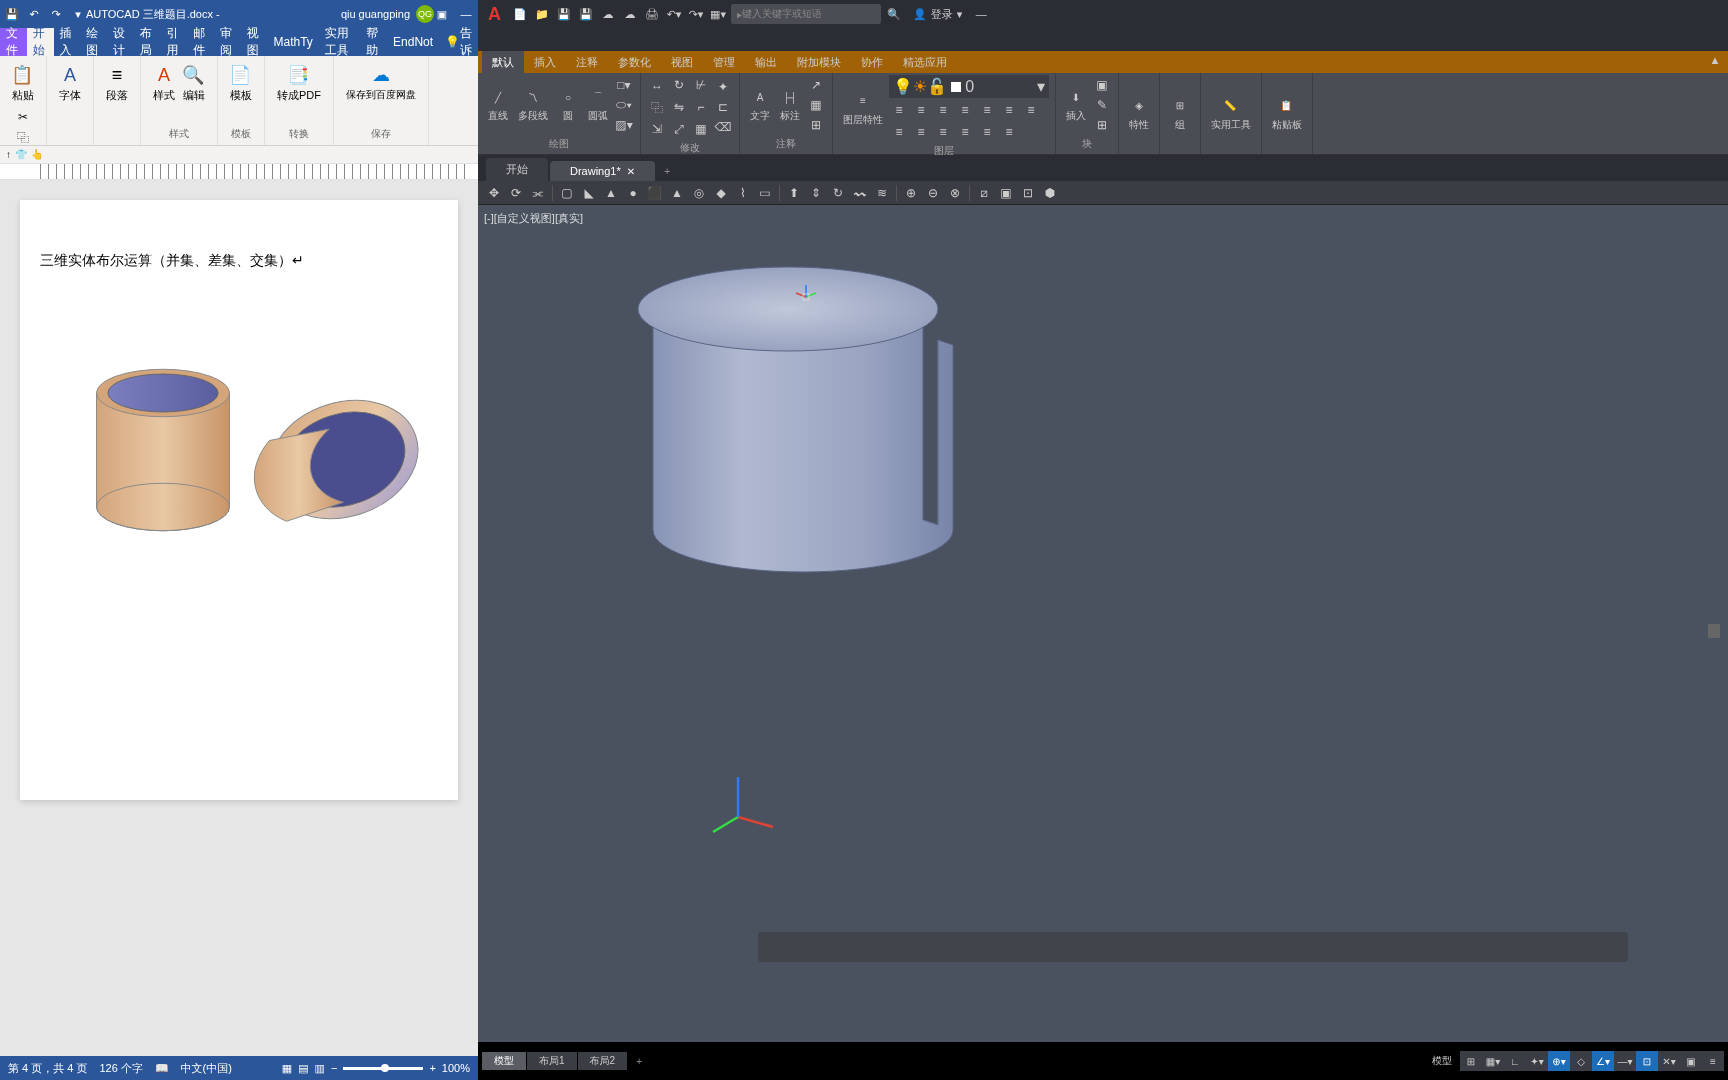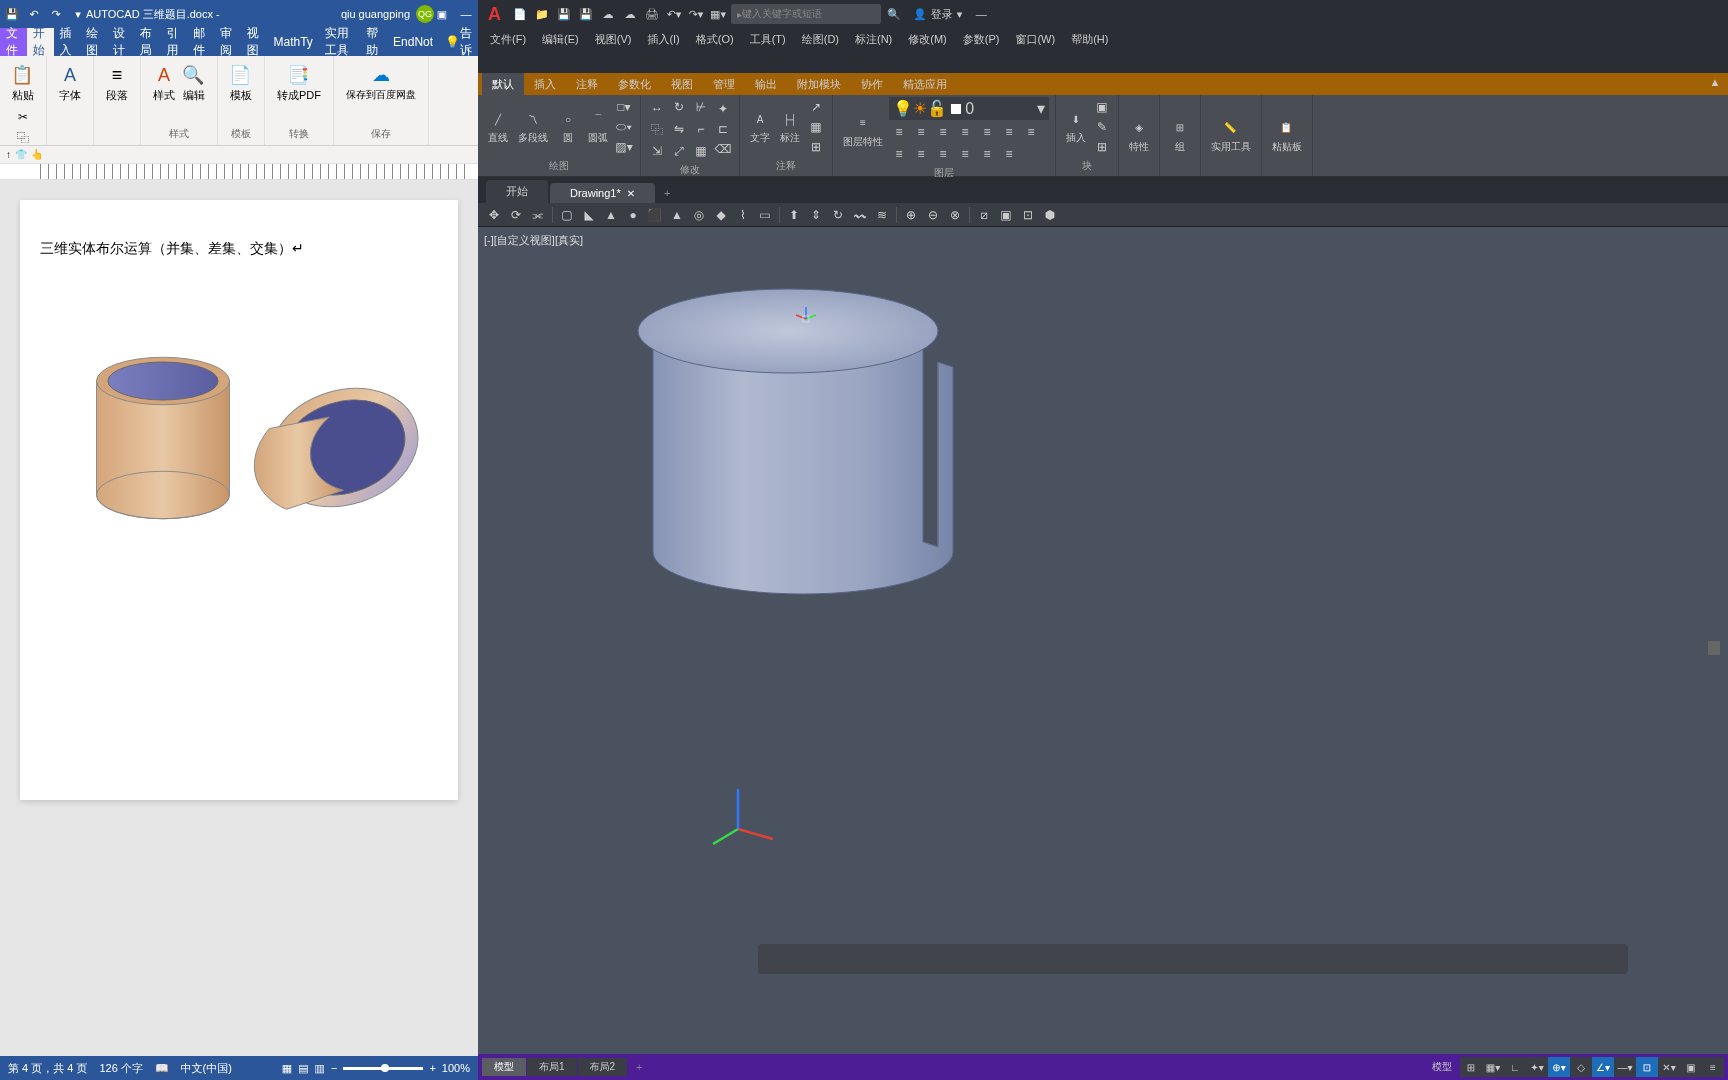--- a/index.html
+++ b/index.html
@@ -21,21 +21,21 @@
     .ribbon-group { display: flex; flex-direction: column; align-items: center; padding: 4px 8px; border-right: 1px solid #e0e0e0; }
     .ribbon-group-label { font-size: 10px; color: #666; margin-top: auto; }
     .ribbon-btn { display: flex; flex-direction: column; align-items: center; padding: 4px; cursor: pointer; font-size: 11px; }
     .ribbon-icon { width: 22px; height: 22px; margin-bottom: 2px; display: flex; align-items: center; justify-content: center; font-size: 18px; }
     .ribbon-small { width: 16px; height: 16px; margin: 2px; cursor: pointer; display: flex; align-items: center; justify-content: center; font-size: 12px; }
     .word-secondary-bar { height: 18px; background: #f3f2f1; display: flex; align-items: center; padding: 0 6px; gap: 4px; font-size: 10px; border-bottom: 1px solid #e0e0e0; }
     .word-ruler { height: 16px; background: #fff; border-bottom: 1px solid #e0e0e0; position: relative; }
     .ruler-marks { position: absolute; left: 40px; right: 10px; top: 0; bottom: 0; background: repeating-linear-gradient(90deg, #888 0 1px, transparent 1px 8px); }
     .word-doc-area { flex: 1; background: #e6e6e6; overflow: auto; padding: 20px; }
     .word-page { background: #fff; width: 100%; min-height: 600px; padding: 40px 20px; box-shadow: 0 2px 6px rgba(0,0,0,0.15); }
-    .doc-heading { font-size: 14px; margin-bottom: 60px; }
+    .doc-heading { font-size: 14px; margin-bottom: 60px; margin-top: 12px; }
     .doc-image { display: flex; gap: 20px; justify-content: center; }
     .cyl-svg { width: 380px; height: 240px; }
     .word-status { height: 24px; background: #2b579a; color: #fff; display: flex; align-items: center; font-size: 11px; padding: 0 8px; gap: 12px; }
     .word-status .right { margin-left: auto; display: flex; gap: 6px; align-items: center; }
     .slider { width: 80px; height: 3px; background: #fff; position: relative; }
     .slider-thumb { width: 8px; height: 8px; background: #fff; border-radius: 50%; position: absolute; top: -3px; left: 38px; }
     
     
     .acad-app { flex: 1; height: 100%; display: flex; flex-direction: column; background: #2a2d33; color: #ccc; }
     .acad-titlebar { background: #2a2d33; height: 28px; display: flex; align-items: center; font-size: 11px; padding: 0 4px; gap: 4px; }
@@ -65,21 +65,21 @@
     .ftab-add { width: 20px; height: 20px; display: flex; align-items: center; justify-content: center; cursor: pointer; color: #888; }
     .acad-toolbar3d { background: #3a3d43; height: 24px; display: flex; align-items: center; padding: 0 6px; gap: 2px; border-bottom: 1px solid #222; }
     .tb3d-sep { width: 1px; height: 16px; background: #555; margin: 0 2px; }
     .acad-viewport { flex: 1; background: #4a5260; position: relative; }
     .vp-controls { position: absolute; top: 6px; left: 6px; font-size: 11px; color: #ddd; }
     .vp-ucs { position: absolute; bottom: 200px; left: 230px; }
     .cylinder3d { position: absolute; top: 40px; left: 90px; }
     .subtitle { position: absolute; bottom: 100px; left: 50%; transform: translateX(-50%); font-size: 38px; font-weight: bold; color: #f5c842; -webkit-text-stroke: 2px #2a2a2a; white-space: nowrap; }
     .cmdline-scroll { position: absolute; right: 8px; top: 50%; width: 12px; height: 14px; background: #666; }
     .cmd-input-area { position: absolute; bottom: 80px; left: 280px; right: 100px; height: 30px; background: rgba(60,60,60,0.6); border-radius: 4px; }
-    .acad-layouttabs { background: #4c1d95; height: 26px; display: flex; align-items: center; padding: 0 4px; font-size: 10px; }
+    .acad-layouttabs { background: #000000; height: 38px; display: flex; align-items: center; padding: 0 4px; font-size: 10px; }
     .acad-ltab { padding: 2px 12px; background: #3a3d43; color: #ccc; cursor: pointer; margin-right: 1px; }
     .acad-ltab.active { background: #5a5d63; color: #fff; }
     .acad-ltab-add { padding: 2px 8px; cursor: pointer; color: #888; }
     .acad-sbtn { width: 22px; height: 20px; display: flex; align-items: center; justify-content: center; cursor: pointer; color: #ccc; background: #3a3d43; }
     .acad-sbtn.on { background: #1e6db8; color: #fff; }
     .light-bulb { color: #ffd700; }
     .sun-icon { color: #ff8c00; }
   </style>
 </head>
 <body>
@@ -262,34 +262,20 @@
     <div class="acad-search">▸ <span>键入关键字或短语</span></div>
     <span class="acad-qat-btn">🔍</span>
     <div class="acad-user">
       <span>👤</span>
       <span>登录</span>
       <span>▾</span>
     </div>
     <span class="acad-qat-btn">—</span>
   </div>
 
-  <div class="acad-menubar">
-    <div class="acad-menu">文件(F)</div>
-    <div class="acad-menu">编辑(E)</div>
-    <div class="acad-menu">视图(V)</div>
-    <div class="acad-menu">插入(I)</div>
-    <div class="acad-menu">格式(O)</div>
-    <div class="acad-menu">工具(T)</div>
-    <div class="acad-menu">绘图(D)</div>
-    <div class="acad-menu">标注(N)</div>
-    <div class="acad-menu">修改(M)</div>
-    <div class="acad-menu">参数(P)</div>
-    <div class="acad-menu">窗口(W)</div>
-    <div class="acad-menu">帮助(H)</div>
-  </div>
 
   <div class="acad-ribbontabs">
     <div class="acad-rtab active">默认</div>
     <div class="acad-rtab">插入</div>
     <div class="acad-rtab">注释</div>
     <div class="acad-rtab">参数化</div>
     <div class="acad-rtab">视图</div>
     <div class="acad-rtab">管理</div>
     <div class="acad-rtab">输出</div>
     <div class="acad-rtab">附加模块</div>

